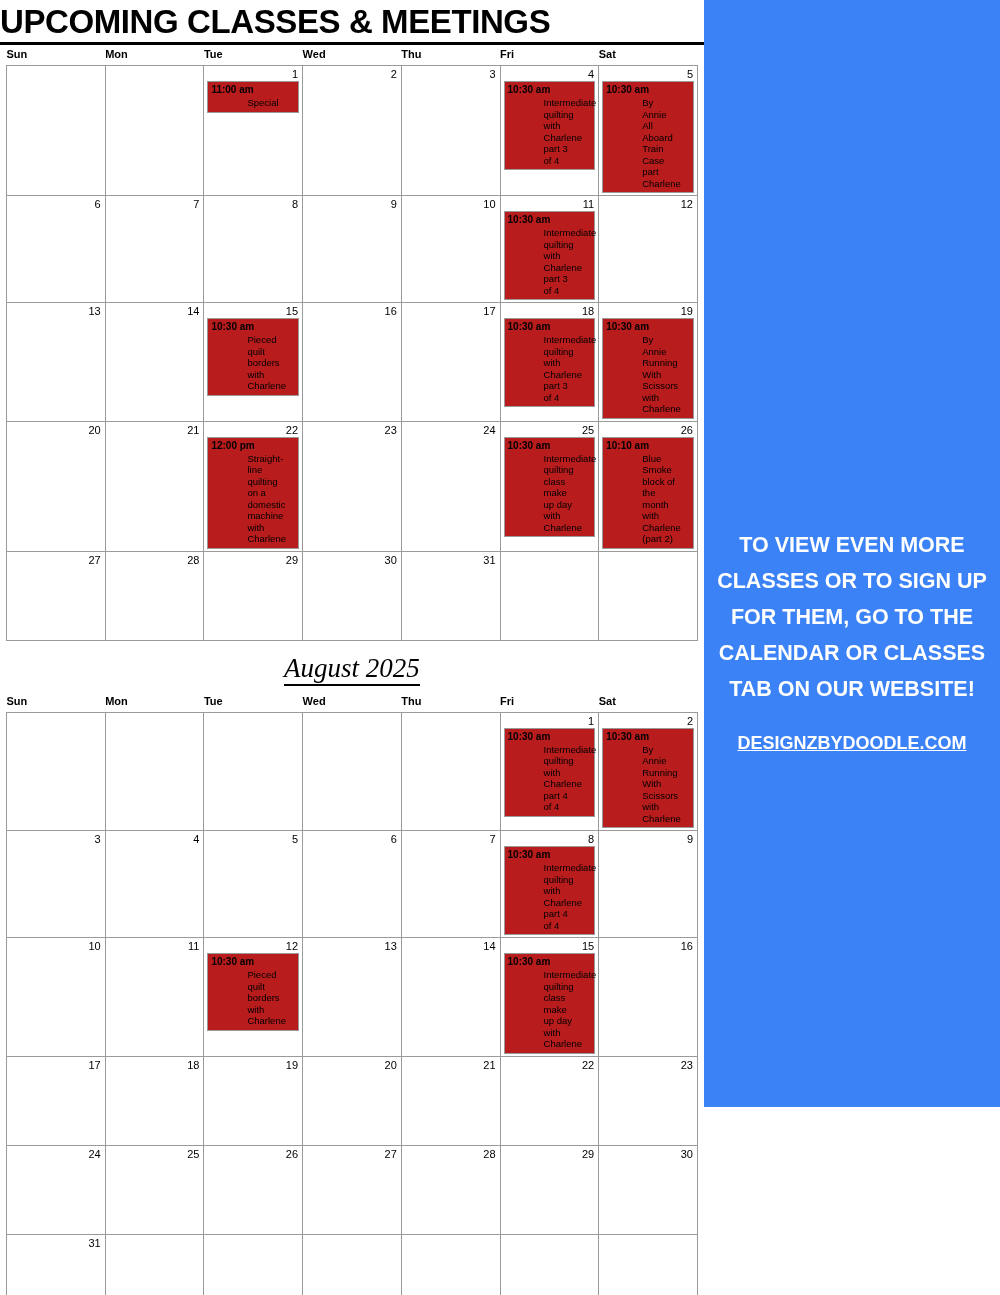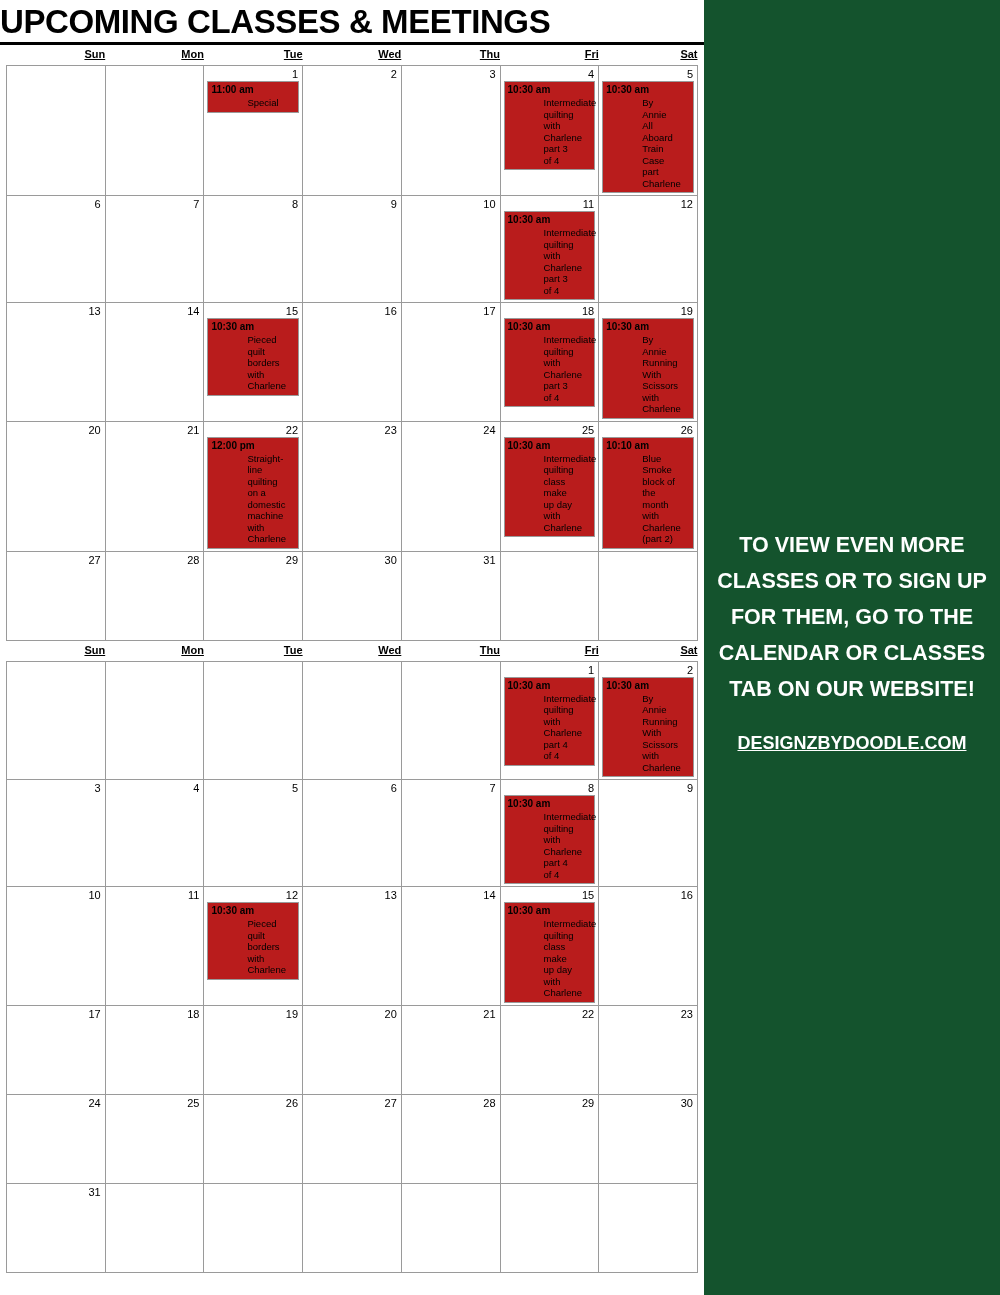--- a/index.html
+++ b/index.html
@@ -25,22 +25,22 @@
     top: 0;
     width: 704px;
     height: 1295px;
     background: #ffffff;
   }
   .right-col {
     position: absolute;
     left: 704px;
     top: 0;
     width: 296px;
-    height: 1295px;
-    background: #14532d;
+    height: 1107px;
+    background: #3b82f6;
   }
   .banner-title {
     font-size: 33px;
     font-weight: bold;
     letter-spacing: -0.4px;
     color: #000;
     padding: 2px 0 0 0;
     border-bottom: 3px solid #000;
     line-height: 40px;
     white-space: nowrap;
@@ -61,25 +61,24 @@
   }
   table.cal {
     border-collapse: collapse;
     width: 692px;
     margin: 0 auto;
     table-layout: fixed;
   }
   table.cal th {
     font-size: 11px;
     font-weight: bold;
-    text-align: right;
+    text-align: left;
     padding: 3px 0 5px 0;
     border: none;
     color: #000;
-    text-decoration: underline;
   }
   table.cal td {
     border: 1px solid #9a9a9a;
     vertical-align: top;
     height: 88px;
     padding: 0;
     position: relative;
   }
   .daynum {
     font-size: 11px;
@@ -305,20 +304,21 @@
               </td>
               <td>
                 <div class="daynum"></div>
               </td>
               <td>
                 <div class="daynum"></div>
               </td>
             </tr>
           </tbody>
         </table>
+        <div class="month-title"><span>August 2025</span></div>
         <table class="cal">
           <thead>
             <tr>
               <th>Sun</th>
               <th>Mon</th>
               <th>Tue</th>
               <th>Wed</th>
               <th>Thu</th>
               <th>Fri</th>
               <th>Sat</th>

